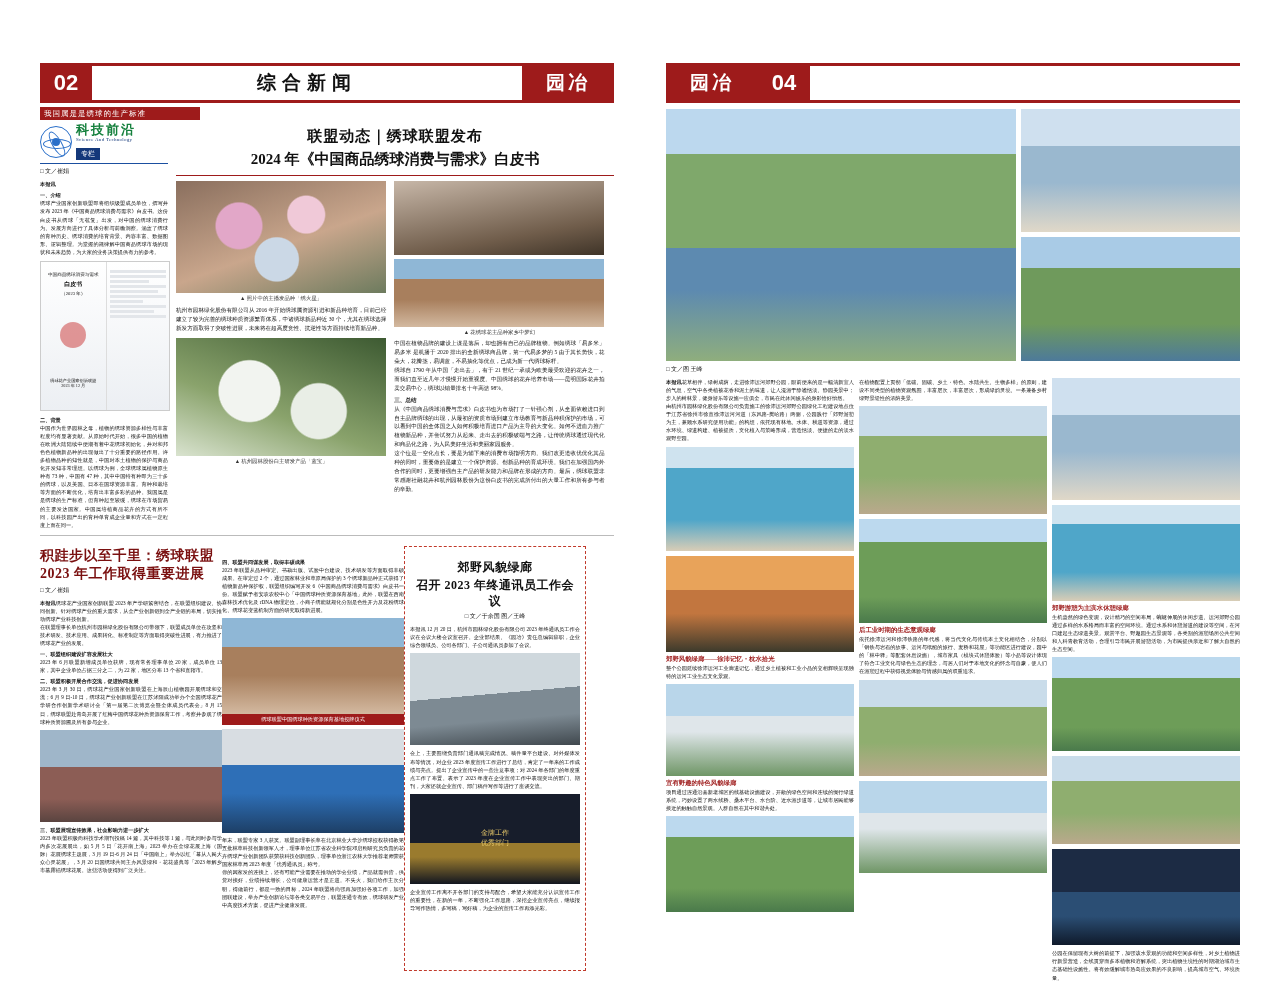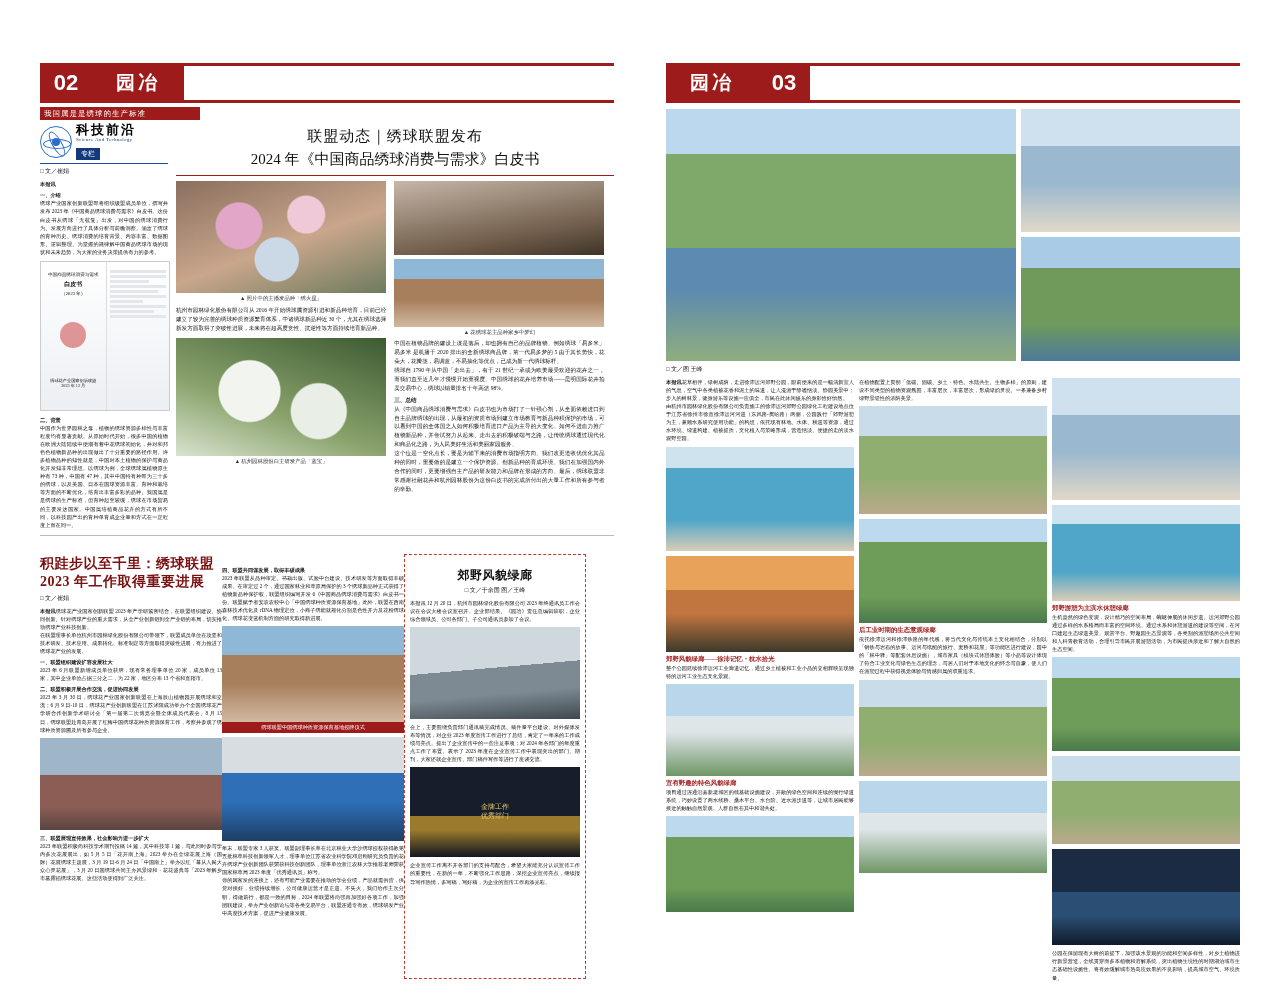--- a/index.html
+++ b/index.html
@@ -28,25 +28,25 @@
   .cap{font-size:5.4px;text-align:center;color:#333;margin-top:2px;}
   .bold{font-weight:bold;}
 
   
   .col-banner{margin-top:4px;background:#9e1b1b;color:#fff;font-size:7.5px;padding:1.5px 4px;width:152px;font-family:"Liberation Sans",sans-serif;letter-spacing:1px;}
   .kj-head{display:flex;align-items:center;gap:4px;margin-top:3px;padding-bottom:3px;border-bottom:1.5px solid #1b4fa0;}
   .kj-atom{width:30px;height:30px;border-radius:50%;border:1.5px solid #2a6fc9;position:relative;flex:0 0 auto;}
   .kj-atom:before,.kj-atom:after{content:"";position:absolute;left:2px;top:12px;width:26px;height:8px;border:1px solid #2a6fc9;border-radius:50%;}
   .kj-atom:after{transform:rotate(60deg);}
   .kj-atom span{position:absolute;left:11px;top:11px;width:8px;height:8px;border-radius:50%;background:#2a6fc9;}
-  .kj-t1{font-size:13px;font-weight:bold;color:#000000;letter-spacing:2px;line-height:1.1;}
+  .kj-t1{font-size:13px;font-weight:bold;color:#15803d;letter-spacing:2px;line-height:1.1;}
   .kj-t2{font-size:5px;color:#14387a;letter-spacing:.3px;}
   .kj-badge{background:#14387a;color:#fff;font-size:7px;padding:1px 5px;display:inline-block;margin-top:2px;}
 
-  .headline{text-align:center;font-weight:normal;}
+  .headline{text-align:center;font-weight:bold;}
   .hl1{font-size:15px;letter-spacing:1px;margin-top:7px;}
   .hl2{font-size:15px;letter-spacing:0px;margin-top:4px;}
   .rule-red{border-top:1px solid #9e1b1b;margin:6px 0 5px 0;}
 
   
   .ph{width:100%;background:#9bb;position:relative;overflow:hidden;}
   .ph.flowers{background:
      radial-gradient(circle at 30% 40%, #e2a7c8 0 14%, transparent 15%),
      radial-gradient(circle at 62% 30%, #f0c9d8 0 12%, transparent 13%),
      radial-gradient(circle at 48% 70%, #cbd8e6 0 16%, transparent 17%),
@@ -88,20 +88,21 @@
 </style>
 </head>
 <body>
 
 <div class="page">
 
   <div class="half left">
 
     <div class="masthead">
       <div class="mh-num">02</div>
+      <div class="mh-title">综合新闻</div>
       <div class="mh-logo">园冶</div>
     </div>
 
     <div class="col-banner">我国属是是绣球的生产标准</div>
 
     <div style="display:flex;gap:8px;">
 
       <div style="width:128px;">
         <div class="kj-head">
           <div class="kj-atom">
@@ -165,21 +166,21 @@
             <div class="tiny2" style="margin-top:3px;">中国在植物品牌的建设上谋是落后，却也拥有自己的品牌植物。例如绣球「易多米」易多米 是机播于 2020 排出的全新绣球商品牌，第一代易多梦的 5 由于其长势快，花朵大，花瓣茎，易调蓝，不易抽化等优点，已成为新一代绣球标杆。</div>
             <div class="tiny2">绣球自 1790 年从中国「走出去」，有于 21 世纪一承或为欧美最受欢迎的花卉之一，而我们直至近几年才慢慢开始重视度。中国绣球的花卉培养市场——昆明国际花卉拍卖交易中心，绣球以销量排名十年高达 98%。</div>
             <div class="tiny2 bold" style="margin-top:3px;">三、总结</div>
             <div class="tiny2">从《中国商品绣球消费与需求》白皮书也为市场打了一针强心剂，从全面依赖进口到自主品牌绣球的出现，从最初的资质市场到建立市场教育与新品种积保护的市场，可以看到中国的全体国之人如何积极培育进口产品为主导的大变化。如何不进血力推广植物新品种，并尝试努力从起来、走出去的积极破端与之路，让传统绣球通过现代化和商品化之路，为人民美好生活和美丽家园服务。</div>
             <div class="tiny2">这个位是一空化点长，要是为辅下来的消费市场指明方向。我们改更道收优优化其品种的同时，重要做的是建立一个保护资源、创新品种的育成环境。我们在加强国内外合作的同时，更要增强自主产品的研发能力和品牌在形成的方向。最后，绣球联盟非常感谢社融花卉和杭州园林股份为这份白皮书的完成所付出的大量工作和所有参与者的辛勤。</div>
           </div>
         </div>
       </div>
     </div>
 
-    <div style="display:flex;gap:0;margin-top:6px;border-top:1px solid #bbb;padding-top:12px;">
+    <div style="display:flex;gap:0;margin-top:6px;border-top:1px solid #bbb;padding-top:4px;">
       <div style="width:182px;">
         <div class="sec-title" style="color:#7a1010;">积跬步以至千里：绣球联盟 2023 年工作取得重要进展</div>
         <div class="byline">□ 文／崔娟</div>
         <div class="tiny"><span class="bold">本报讯</span><span>绣球花产业国家创新联盟 2023 年产学研紧密结合，在联盟组织建设、协同创新、针对绣球产业的重大需求，从全产业创新链到全产业链的布局，切实推动绣球产业科技创新。</span></div>
         <div class="tiny">在联盟理事长单位杭州市园林绿化股份有限公司带领下，联盟成员单位在攻坚和技术研发、技术应用、成果转化、标准制定等方面取得突破性进展，有力推进了绣球花产业的发展。</div>
         <div class="tiny bold" style="margin-top:3px;">一、联盟组织建设扩容发展壮大</div>
         <div class="tiny">2023 年 6 月联盟新增成员单位获牌，现有常务理事单位 20 家，成员单位 13 家，其中企业单位占据三分之二，为 22 家，地区分布 13 个省和直辖市。</div>
         <div class="tiny bold" style="margin-top:3px;">二、联盟积极开展合作交流，促进协同发展</div>
         <div class="tiny">2023 年 3 月 30 日，绣球花产业国家创新联盟在上海辰山植物园开展绣球和交流；6 月 9 日-10 日，绣球花产业创新联盟在江苏沭阳成功举办个全国绣球花产学研合作创新学术研讨会「第一届第二次博览会暨全体成员代表会」8 月 15 日，绣球联盟赴青岛开展了红梅中国绣球花种质资源保育工作，考察并参观了绣球种质资源圃及所有参与企业。</div>
         <div class="ph group" style="height:92px;margin-top:4px;"></div>
@@ -193,38 +194,39 @@
         <div class="ph market" style="height:96px;margin-top:4px;"></div>
         <div style="background:#9e1b1b;color:#fff;font-size:5.2px;text-align:center;padding:2px;">绣球联盟中国绣球种质资源保育基地授牌仪式</div>
         <div class="ph award" style="height:104px;margin-top:4px;"></div>
         <div class="tiny" style="margin-top:3px;">年末，联盟专家 3 人获奖。联盟副理事长率在北京林业大学沙绣球授权获得教第五批林草科技创新领军人才，理事单位江苏省农业科学院邓启刚研究员负责的花卉绣球产业创新团队获荣获科技创新团队，理事单位浙江农林大学推荐老师荣获国家林草局 2023 年度「优秀通讯员」称号。</div>
         <div class="tiny">你的因家发的连接上，还有可能产业需要在推动的学会业绩，产品就需供货，供货对接好，业绩持续增长，公司健康运营才是正道。不失火，我们给作主次分明，得做前行，都是一致的目标，2024 年联盟将尚强再加强好各项工作，加强团联建设，举办产业创新论坛等各类交易平台，联盟连通专有效，绣球研发产业中高度技术方案，促进产业健康发展。</div>
       </div>
 
       <div style="width:182px;">
         <div class="box-red" style="height:425px;box-sizing:border-box;">
           <div class="sec-title small">郊野风貌绿廊</div>
+          <div class="sec-title small" style="margin-top:2px;">召开 2023 年终通讯员工作会议</div>
           <div class="byline" style="text-align:center;">□ 文／于余国  图／王峰</div>
           <div class="tiny">本报讯 12 月 20 日，杭州市园林绿化股份有限公司 2023 年终通讯员工作会议在会议大楼会议室召开。企业部结果、《园冶》责任总编辑辞职，企业综合领域员、公司各部门、子公司通讯员参加了会议。</div>
           <div class="ph meet" style="height:92px;margin-top:4px;"></div>
           <div class="tiny" style="margin-top:4px;">会上，主要围绕负责部门通讯稿完成情况、稿件量平台建设、对外媒体发布等情况，对企业 2023 年度宣传工作进行了总结，肯定了一年来的工作成绩与亮点。提出了企业宣传中的一些注意事项；对 2024 年各部门的年度重点工作了布置。表示了 2023 年度在企业宣传工作中表现突出的部门、期刊，大家还就企业宣传、部门稿件写作等进行了座谈交流。</div>
           <div class="ph stage" style="height:90px;margin-top:4px;display:flex;align-items:center;justify-content:center;">
             <div style="color:#e8c96a;font-size:7px;text-align:center;line-height:1.4;">金牌工作<br>优秀部门</div>
           </div>
           <div class="tiny" style="margin-top:4px;">企业宣传工作离不开各部门的支持与配合，希望大家能充分认识宣传工作的重要性，在新的一年，不断强化工作思路，深挖企业宣传亮点，继续报导写作热情，多写稿，写好稿，为企业的宣传工作再添光彩。</div>
         </div>
       </div>
     </div>
   </div>
 
   <div class="half right">
 
     <div class="masthead">
       <div class="mh-logo">园冶</div>
-      <div class="mh-num">03</div>
+      <div class="mh-num">04</div>
     </div>
 
 
     <div class="grid2">
       <div style="flex:1.6;">
         <div class="ph aerial" style="height:252px;"></div>
       </div>
       <div style="flex:1;display:flex;flex-direction:column;gap:5px;">
         <div class="ph art" style="height:123px;"></div>
         <div class="ph park" style="height:124px;"></div>

